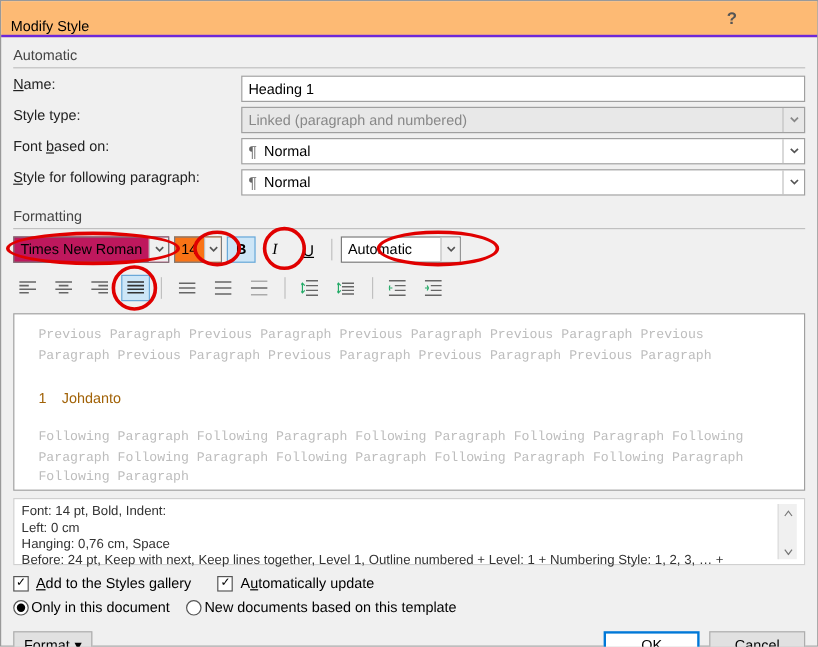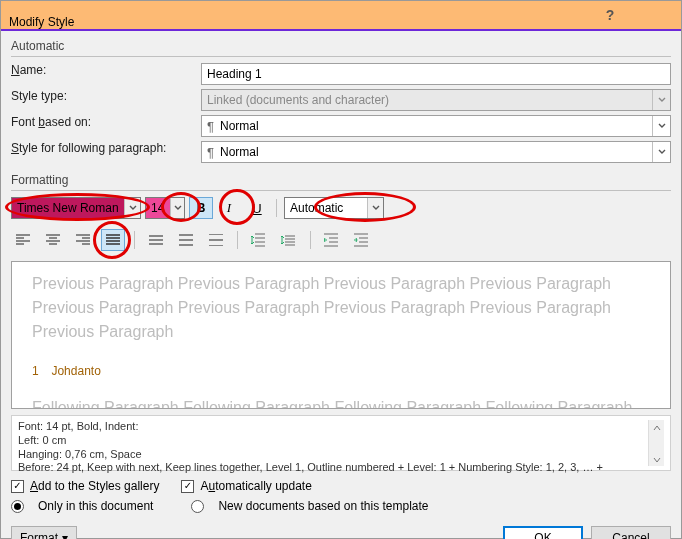--- a/index.html
+++ b/index.html
@@ -17,42 +17,42 @@
 .underline-char { text-decoration: underline; }
 .text-input { flex: 1; height: 22px; border: 1px solid #a0a0a0; background: #fff; padding: 0 5px; }
 .combo { flex: 1; height: 22px; border: 1px solid #a0a0a0; background: #fff; display: flex; align-items: center; padding: 0 5px; color: #555; position: relative; }
 .combo.enabled { color: #000; background: #fff; }
 .combo .arrow { position: absolute; right: 0; top: 0; bottom: 0; width: 18px; display: flex; align-items: center; justify-content: center; border-left: 1px solid #c0c0c0; }
 .combo-disabled { background: #e8e8e8; color: #888; }
 .pilcrow { font-family: sans-serif; margin-right: 6px; color: #666; font-size: 13px; }
 .toolbar { display: flex; align-items: center; gap: 4px; margin-top: 2px; position: relative; }
 .font-combo { width: 130px; height: 22px; border: 1px solid #7a7a7a; background: #be185d; display: flex; align-items: center; padding: 0 18px 0 5px; color: #000; position: relative; font-family: "Times New Roman", serif; font-size: 13px; }
 .font-combo .arrow { position: absolute; right: 0; top: 0; bottom: 0; width: 16px; display: flex; align-items: center; justify-content: center; border-left: 1px solid #c0c0c0; background: #f0f0f0; }
-.size-combo { width: 40px; height: 22px; border: 1px solid #7a7a7a; background: #ec4899; display: flex; align-items: center; padding: 0 14px 0 5px; position: relative; }
+.size-combo { width: 40px; height: 22px; border: 1px solid #7a7a7a; background: #f97316; display: flex; align-items: center; padding: 0 14px 0 5px; position: relative; }
 .size-combo .arrow { position: absolute; right: 0; top: 0; bottom: 0; width: 14px; display: flex; align-items: center; justify-content: center; border-left: 1px solid #c0c0c0; background: #f0f0f0; }
 .tbbtn { width: 24px; height: 22px; display: flex; align-items: center; justify-content: center; }
 .tbbtn.bold { background: #cde6f7; border: 1px solid #6aa8d8; font-weight: bold; font-size: 13px; }
 .tbbtn .u { text-decoration: underline; font-size: 13px; }
 .tbbtn .i { font-style: italic; font-size: 13px; font-family: serif; }
 .sep { width: 1px; height: 18px; background: #c0c0c0; margin: 0 3px; }
 .color-combo { height: 22px; width: 100px; border: 1px solid #7a7a7a; background: #fff; display: flex; align-items: center; padding: 0 16px 0 5px; position: relative; }
 .color-combo .arrow { position: absolute; right: 0; top: 0; bottom: 0; width: 16px; display: flex; align-items: center; justify-content: center; border-left: 1px solid #c0c0c0; background: #f0f0f0; }
 .toolbar2 { display: flex; align-items: center; gap: 6px; margin-top: 10px; }
 .tbbtn2 { width: 24px; height: 22px; display: flex; align-items: center; justify-content: center; }
 .tbbtn2.active { background: #cde6f7; border: 1px solid #6aa8d8; }
 .preview { margin-top: 10px; border: 1px solid #a0a0a0; background: #fff; height: 148px; padding: 10px 20px; overflow: hidden; }
-.ghost { color: #bdbdbd; font-family: Liberation Sans, sans-serif; font-size: 16px; line-height: 1.5; }
+.ghost { color: #bdbdbd; font-family: Liberation Mono, monospace; font-size: 11px; line-height: 1.5; }
 .heading-preview { color: #a16207; font-family: "Times New Roman", serif; font-weight: normal; font-size: 17px; margin: 16px 0; }
 .desc-box { margin-top: 6px; border: 1px solid #d0d0d0; background: #fff; height: 56px; padding: 4px 6px; display: flex; }
 .desc-text { flex: 1; font-size: 11px; color: #333; white-space: pre-line; line-height: 1.25; }
 .desc-scroll { width: 16px; background: #f0f0f0; display: flex; flex-direction: column; justify-content: space-between; align-items: center; border-left: 1px solid #ddd; }
 .check-row { display: flex; align-items: center; gap: 6px; margin-top: 8px; }
 .checkbox { width: 13px; height: 13px; border: 1px solid #555; background: #fff; display: flex; align-items: center; justify-content: center; }
 .check-mark { font-size: 10px; color: #000; line-height:1; }
-.radio-row { display: flex; align-items: center; gap: 14px; margin-top: 6px; }
+.radio-row { display: flex; align-items: center; gap: 2px; margin-top: 6px; }
 .radio { width: 13px; height: 13px; border-radius: 50%; border: 1px solid #555; background: #fff; display: flex; align-items: center; justify-content: center; }
 .radio-dot { width: 7px; height: 7px; border-radius: 50%; background: #000; }
 .footer { display: flex; align-items: center; margin-top: 13px; }
 .format-btn { height: 24px; border: 1px solid #adadad; background: #e1e1e1; padding: 0 8px; display: flex; align-items: center; gap: 4px; }
 .ok-btn { width: 80px; height: 24px; border: 2px solid #0078d7; background: #fff; color: #000; display:flex; align-items:center; justify-content:center; margin-left: auto; margin-right: 8px; }
 .cancel-btn { width: 80px; height: 24px; border: 1px solid #adadad; background: #e1e1e1; display:flex; align-items:center; justify-content:center; }
 .red-ellipse { position: absolute; border: 3px solid #e00000; border-radius: 50%; pointer-events: none; }
 .chev { width: 8px; height: 8px; }
 .align-icon { width: 14px; height: 12px; }
 .para-icon { width: 16px; height: 14px; }
@@ -78,21 +78,21 @@
     <div class="divider"></div>
 
     <div class="row">
       <div class="label"><span></span><span class="underline-char">N</span><span>ame:</span></div>
       <input class="text-input" value="Heading 1" style="">
     </div>
 
     <div class="row">
       <div class="label">Style type:</div>
       <div class="combo combo-disabled">
-        <span>Linked (documents and character)</span>
+        <span>Linked (paragraph and numbered)</span>
         <div class="arrow">
             <svg class="chev" viewBox="0 0 8 8">
               <path d="M1 2 L4 5 L7 2" stroke="#888" fill="none" stroke-width="1.4"></path>
             </svg>
           </div>
       </div>
     </div>
 
     <div class="row">
       <div class="label"><span>Font </span><span class="underline-char">b</span><span>ased on:</span></div>

